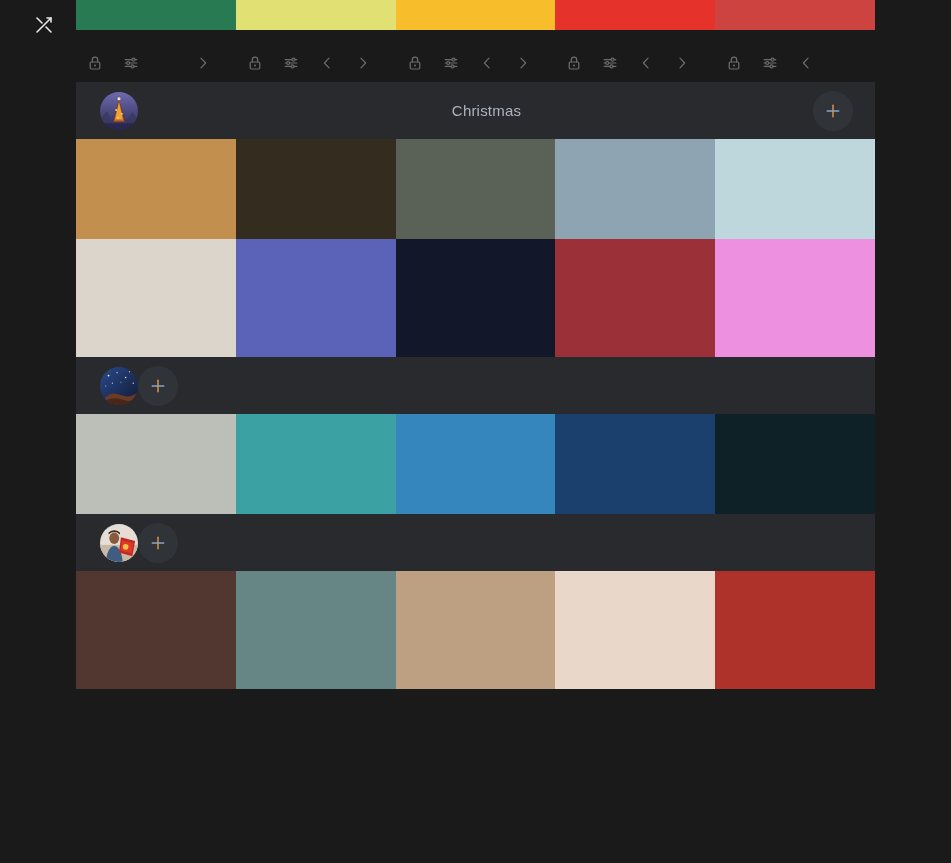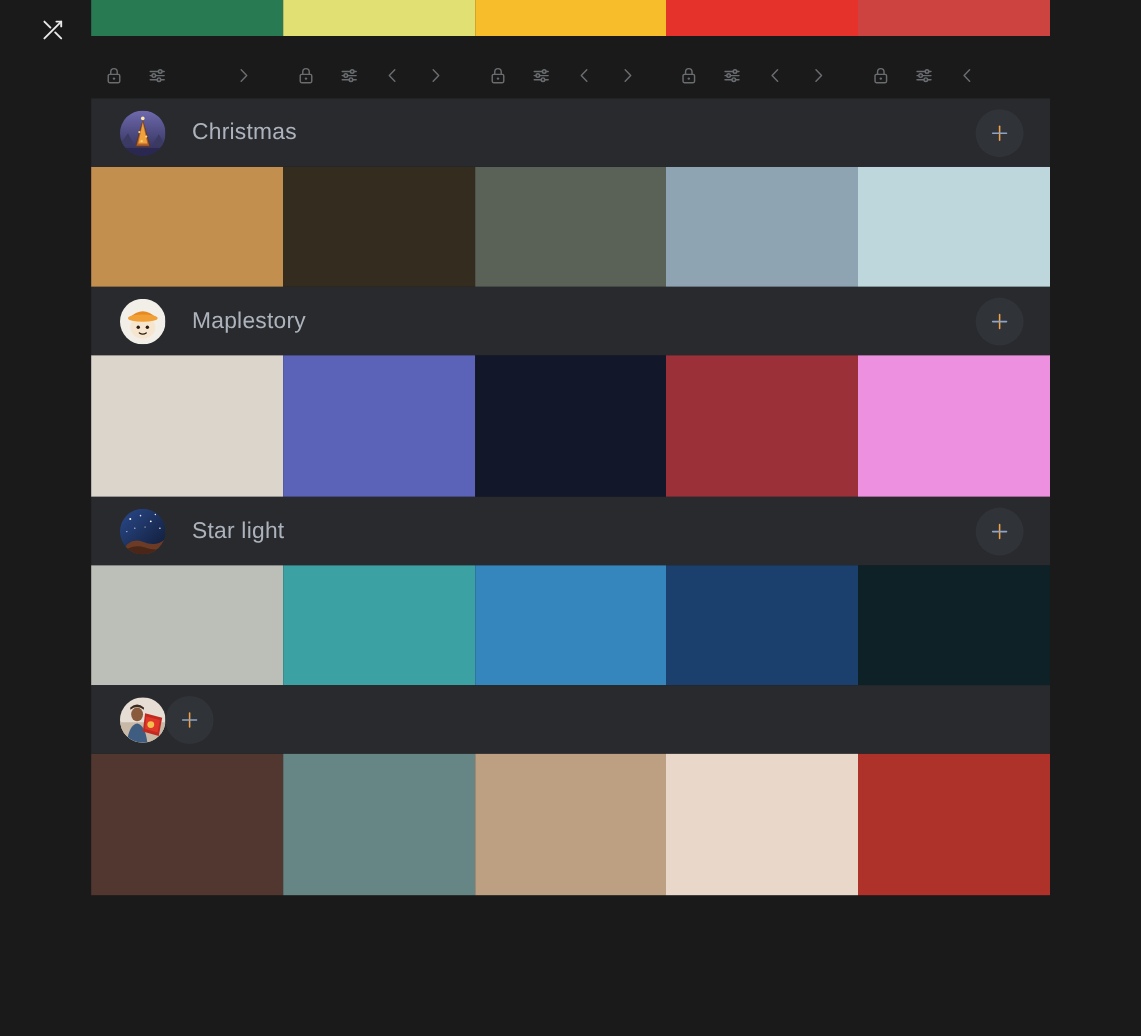--- a/index.html
+++ b/index.html
@@ -97,25 +97,26 @@
     flex: 0 0 38px;
     overflow: hidden;
     position: relative;
     background: #2a2c31;
   }
   .avatar svg { display: block; width: 100%; height: 100%; }
 
   .row-title {
     margin-left: 22px;
     color: #adb3bc;
-    font-size: 19px;
+    font-size: 15px;
     font-weight: 400;
     letter-spacing: .2px;
     white-space: nowrap;
     flex: 1 1 auto;
+    text-align: center;
   }
 
   .add-btn {
     width: 40px;
     height: 40px;
     border-radius: 50%;
     background: #303338;
     border: none;
     flex: 0 0 40px;
     display: flex;
@@ -330,42 +331,20 @@
         </div>
         <div class="swatch-strip" style="height: 100px;">
           <div class="swatch" style="background: rgb(195, 143, 78);"></div>
           <div class="swatch" style="background: rgb(52, 45, 31);"></div>
           <div class="swatch" style="background: rgb(90, 97, 87);"></div>
           <div class="swatch" style="background: rgb(143, 164, 178);"></div>
           <div class="swatch" style="background: rgb(190, 215, 220);"></div>
         </div>
       </div>
       <div class="palette-row">
-        <div class="row-header">
-          <div class="avatar">
-            <div style="width: 100%; height: 100%;">
-              <svg viewBox="0 0 40 40" xmlns="http://www.w3.org/2000/svg">
-                <rect width="40" height="40" fill="#f2efe9"></rect>
-                <ellipse cx="20" cy="25" rx="11" ry="10" fill="#f7e6cf"></ellipse>
-                <path d="M8 17 Q20 5 32 17 Q26 15 20 15 Q14 15 8 17 Z" fill="#e88a20"></path>
-                <ellipse cx="20" cy="17" rx="13" ry="3.2" fill="#f0a035"></ellipse>
-                <circle cx="16" cy="25" r="1.5" fill="#2b1b10"></circle>
-                <circle cx="24" cy="25" r="1.5" fill="#2b1b10"></circle>
-                <path d="M17 30 Q20 32 23 30" stroke="#2b1b10" stroke-width="1.2" fill="none" stroke-linecap="round"></path>
-              </svg>
-            </div>
-          </div>
-          <div class="row-title">Maplestory</div>
-          <button class="add-btn">
-            <svg width="18" height="18" viewBox="0 0 18 18">
-              <path d="M9 3.2 V14.8" stroke="#f0a24a" stroke-width="1.3" stroke-linecap="round"></path>
-              <path d="M3.2 9 H14.8" stroke="#8fa4c4" stroke-width="1.3" stroke-linecap="round"></path>
-            </svg>
-          </button>
-        </div>
         <div class="swatch-strip" style="height: 118px;">
           <div class="swatch" style="background: rgb(220, 213, 204);"></div>
           <div class="swatch" style="background: rgb(90, 99, 183);"></div>
           <div class="swatch" style="background: rgb(18, 24, 41);"></div>
           <div class="swatch" style="background: rgb(156, 48, 57);"></div>
           <div class="swatch" style="background: rgb(238, 144, 224);"></div>
         </div>
       </div>
       <div class="palette-row">
         <div class="row-header">
@@ -385,21 +364,20 @@
                 <circle cx="13" cy="17" r=".6" fill="#cfe0ff"></circle>
                 <circle cx="31" cy="5" r=".6" fill="#ffffff"></circle>
                 <circle cx="6" cy="20" r=".6" fill="#bcd2ff"></circle>
                 <circle cx="22" cy="16" r=".5" fill="#ffffff"></circle>
                 <circle cx="35" cy="17" r=".7" fill="#e6eeff"></circle>
                 <path d="M0 40 Q8 24 20 29 Q32 34 40 26 L40 40 Z" fill="#6b3b26"></path>
                 <path d="M0 40 Q10 30 22 34 Q33 38 40 33 L40 40 Z" fill="#4a2618"></path>
               </svg>
             </div>
           </div>
-          <div class="row-title">Star light</div>
           <button class="add-btn">
             <svg width="18" height="18" viewBox="0 0 18 18">
               <path d="M9 3.2 V14.8" stroke="#f0a24a" stroke-width="1.3" stroke-linecap="round"></path>
               <path d="M3.2 9 H14.8" stroke="#8fa4c4" stroke-width="1.3" stroke-linecap="round"></path>
             </svg>
           </button>
         </div>
         <div class="swatch-strip" style="height: 100px;">
           <div class="swatch" style="background: rgb(188, 191, 184);"></div>
           <div class="swatch" style="background: rgb(59, 161, 162);"></div>

